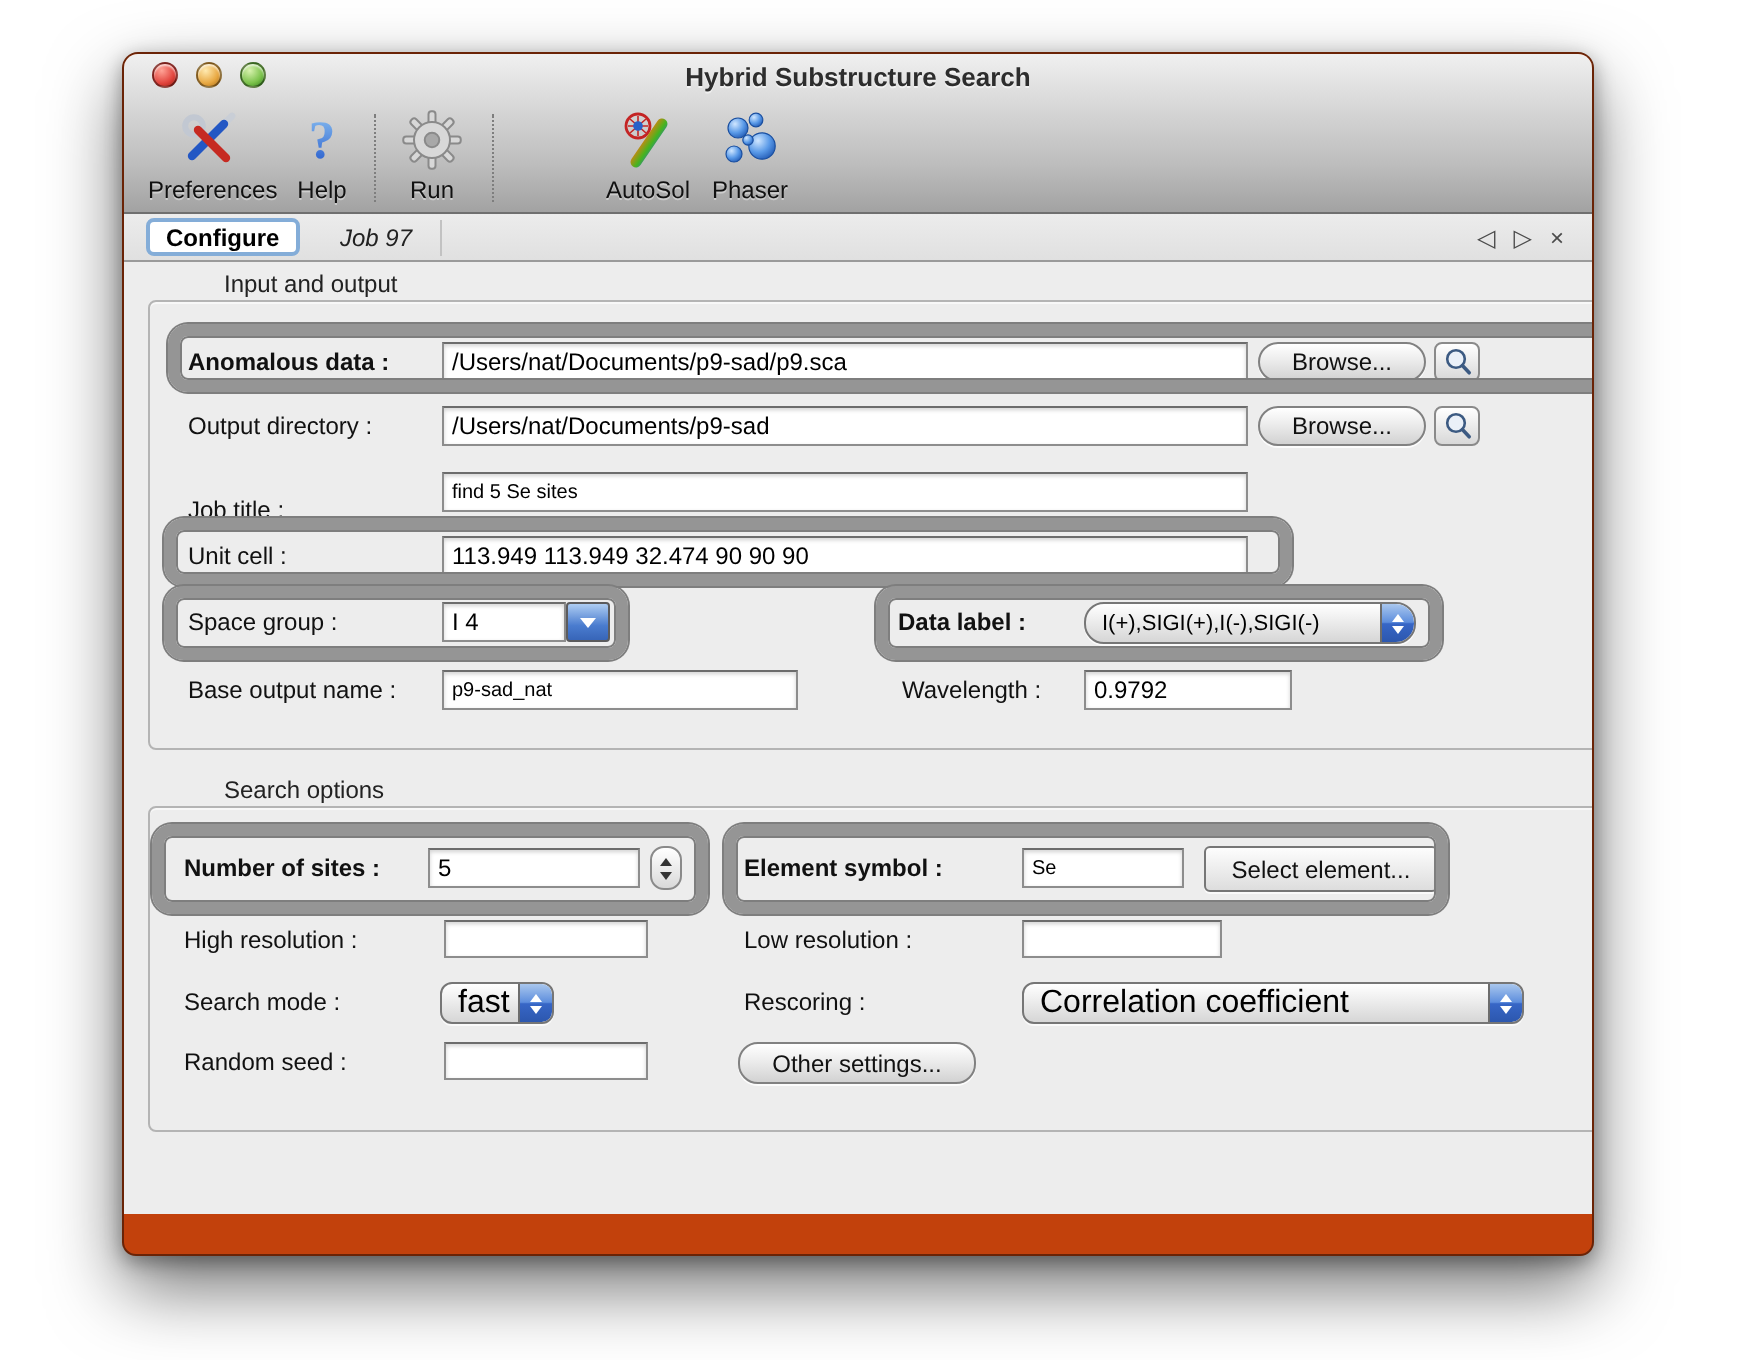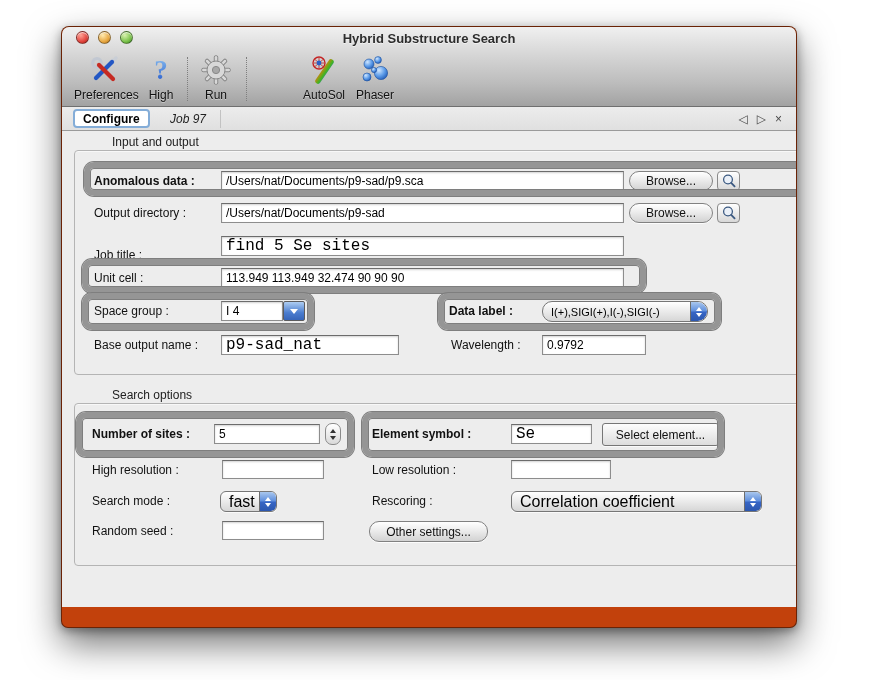--- a/index.html
+++ b/index.html
@@ -60,21 +60,21 @@
   .fs-label { position:absolute; font-size:12px; color:#222; }
   .fs-box { position:absolute; border:1px solid #b4b4b4; border-radius:4px;
     box-shadow:inset 0 1px 0 rgba(255,255,255,0.6); }
 
   .flabel { position:absolute; font-size:12px; color:#111; line-height:20px; white-space:nowrap; }
   .flabel.b { font-weight:bold; }
 
   .tfield { position:absolute; height:20px; border:1px solid #8d8d8d; border-top-color:#6c6c6c;
     background:#fff; box-shadow:inset 0 1px 2px rgba(0,0,0,0.18);
     font-size:12px; color:#000; padding:0 4px; font-family:"Liberation Sans", sans-serif; }
-  .tfield.mono { font-family:Liberation Mono, monospace; font-size:16px; }
+  .tfield.mono { font-family:Liberation Sans, sans-serif; font-size:10px; }
 
   .aqua-pill { position:absolute; height:20px; border-radius:10px; border:1px solid #818181;
     background:linear-gradient(#ffffff, #ececec 45%, #d2d2d2);
     box-shadow:0 1px 0 rgba(255,255,255,0.8); font-size:12px; color:#111;
     display:flex; align-items:center; justify-content:center; cursor:default; }
   .bevel-btn { position:absolute; border:1px solid #767676; border-radius:3px;
     background:linear-gradient(#fdfdfd, #dddddd); box-shadow:0 1px 0 rgba(255,255,255,0.7);
     font-size:12px; color:#111; display:flex; align-items:center; justify-content:center; cursor:default; }
 
   .mag-btn { position:absolute; width:23px; height:20px; border:1px solid #8a8a8a; border-radius:4px;
@@ -144,21 +144,21 @@
             <circle cx="8" cy="8" r="4.4" fill="none" stroke="#c2c8d2" stroke-width="3"></circle>
             <line x1="10" y1="10" x2="24" y2="24" stroke="#c62a22" stroke-width="4.2" stroke-linecap="round"></line>
           </svg>
         </div>
         <div class="tlabel">Preferences</div>
       </div>
       <div class="tool" style="left:69px;">
         <div class="ticon">
           <span class="help-glyph">?</span>
         </div>
-        <div class="tlabel">High</div>
+        <div class="tlabel">Help</div>
       </div>
       <div class="tsep" style="left:125px;"></div>
       <div class="tool" style="left:124px;">
         <div class="ticon">
           <svg width="30" height="30" viewBox="0 0 24 24">
             <g fill="#d8d8d8" stroke="#8a8a8a" stroke-width="0.8">
               <rect x="10.6" y="0.5" width="2.8" height="6" rx="1.2"></rect>
               <rect x="10.6" y="17.5" width="2.8" height="6" rx="1.2"></rect>
               <rect x="0.5" y="10.6" width="6" height="2.8" rx="1.2"></rect>
               <rect x="17.5" y="10.6" width="6" height="2.8" rx="1.2"></rect>

